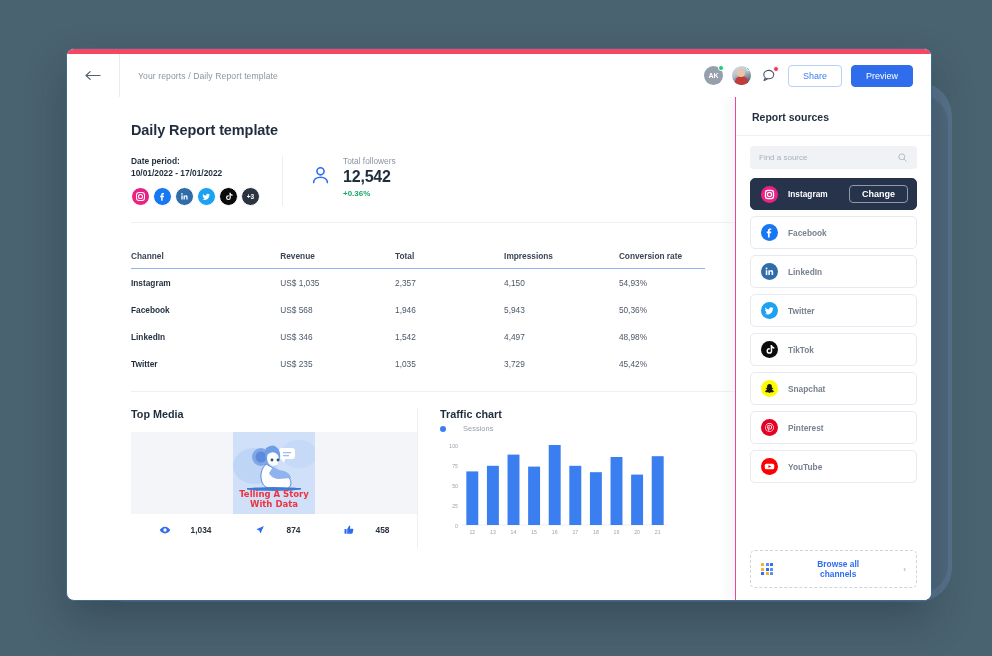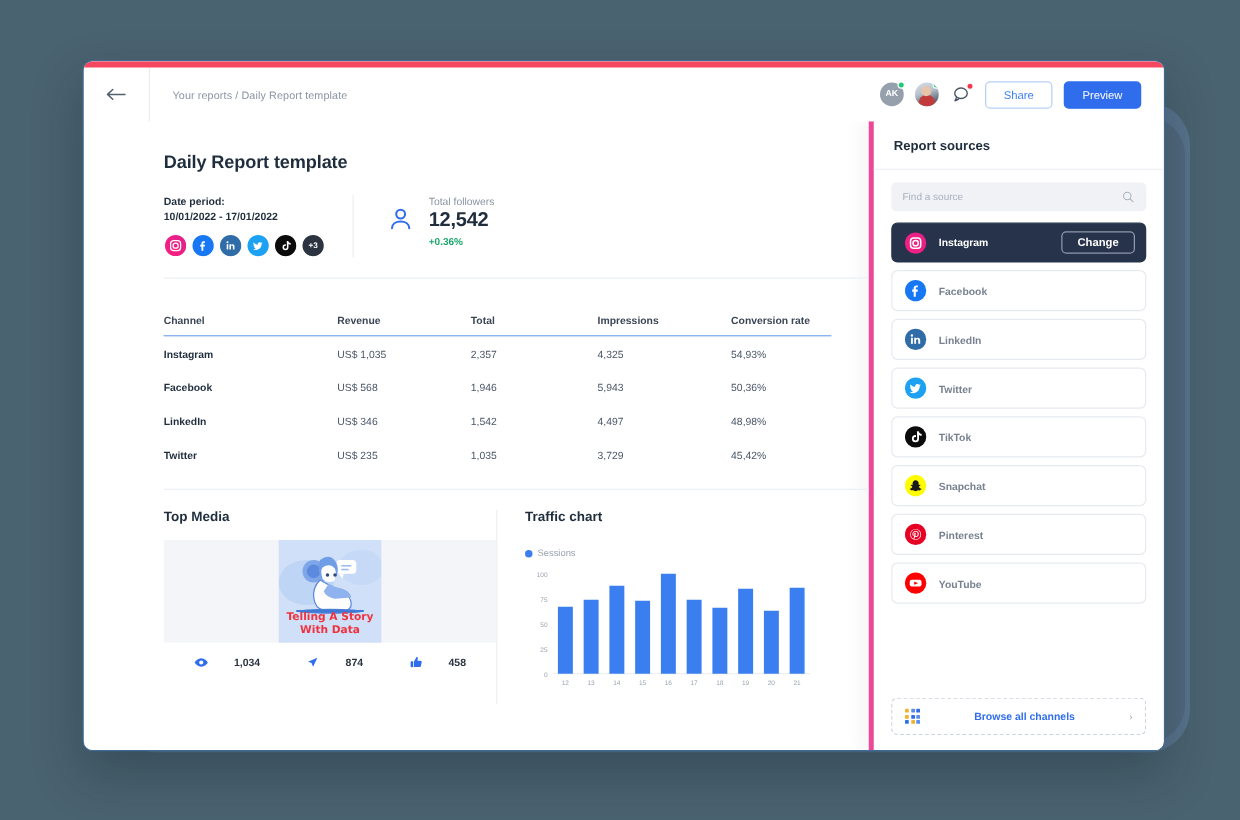--- a/index.html
+++ b/index.html
@@ -210,30 +210,30 @@
     font-weight: bold; font-size: 8.5px; line-height: 9.5px;
     font-family: "DejaVu Sans", sans-serif;
   }
   .media-stats {
     display: flex; justify-content: space-around;
     margin-top: 10px; padding: 0 6px;
   }
   .mstat { display: flex; align-items: center; gap: 20px; font-size: 8.4px; font-weight: bold; color: #2b3440; }
 
   
-  .legend { display: flex; align-items: center; gap: 4px; margin-top: 18px; }
+  .legend { display: flex; align-items: center; gap: 17px; margin-top: 4px; }
   .legend-dot { width: 6px; height: 6px; border-radius: 50%; background: #3b7ef0; }
   .legend-label { font-size: 7.5px; color: #98a1b0; }
   .chart-wrap { margin-top: 6px; }
 
   
   .sidebar {
-    width: 236px;
+    width: 196px;
     background: #fff;
-    border-left: 4px solid #ec4899;
+    border-left: 1px solid #ec4899;
     display: flex; flex-direction: column;
     box-shadow: -6px 0 14px rgba(30,45,65,.05);
   }
   .sidebar-header {
     padding: 14px 16px 12px 16px;
     font-size: 10.5px; font-weight: bold; color: #1f2d3d;
     border-bottom: 1px solid #edf0f4;
   }
   .sidebar-body { padding: 10px 14px 0 14px; flex: 1; overflow: hidden; }
   .search-box {
@@ -392,21 +392,21 @@
                 <th>Total</th>
                 <th>Impressions</th>
                 <th>Conversion rate</th>
               </tr>
             </thead>
             <tbody>
               <tr>
                 <td class="name">Instagram</td>
                 <td>US$ 1,035</td>
                 <td>2,357</td>
-                <td>4,325</td>
+                <td>4,150</td>
                 <td>54,93%</td>
               </tr>
               <tr>
                 <td class="name">Facebook</td>
                 <td>US$ 568</td>
                 <td>1,946</td>
                 <td>5,943</td>
                 <td>50,36%</td>
               </tr>
               <tr>

